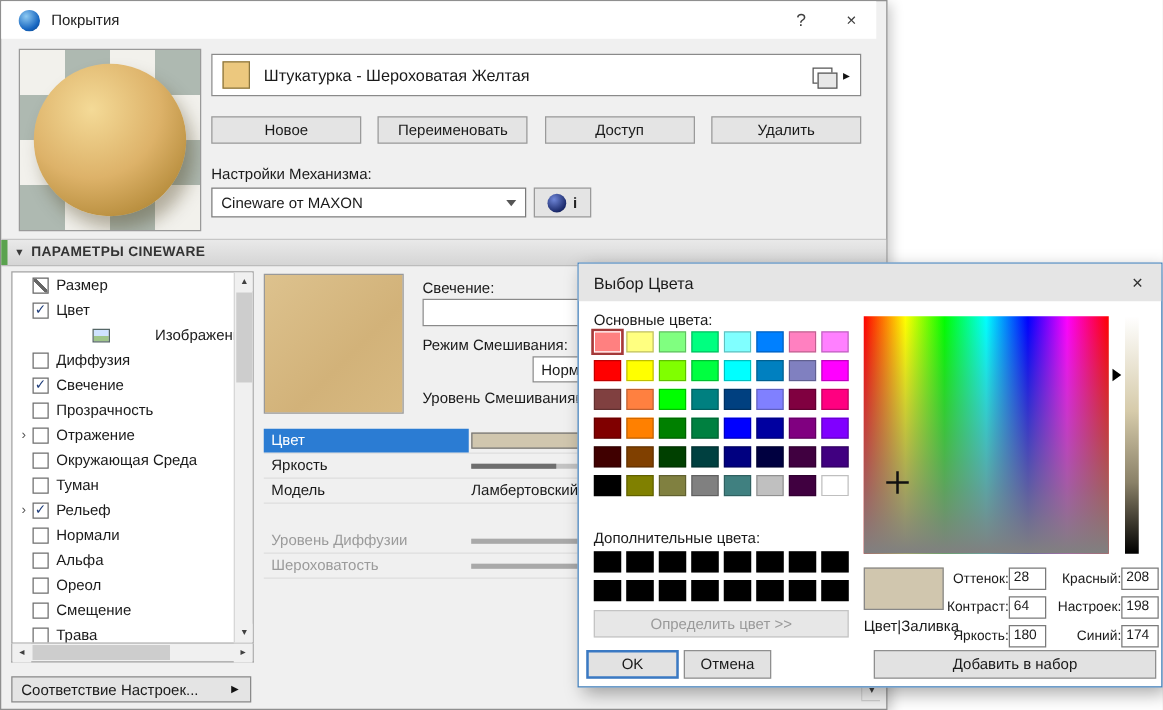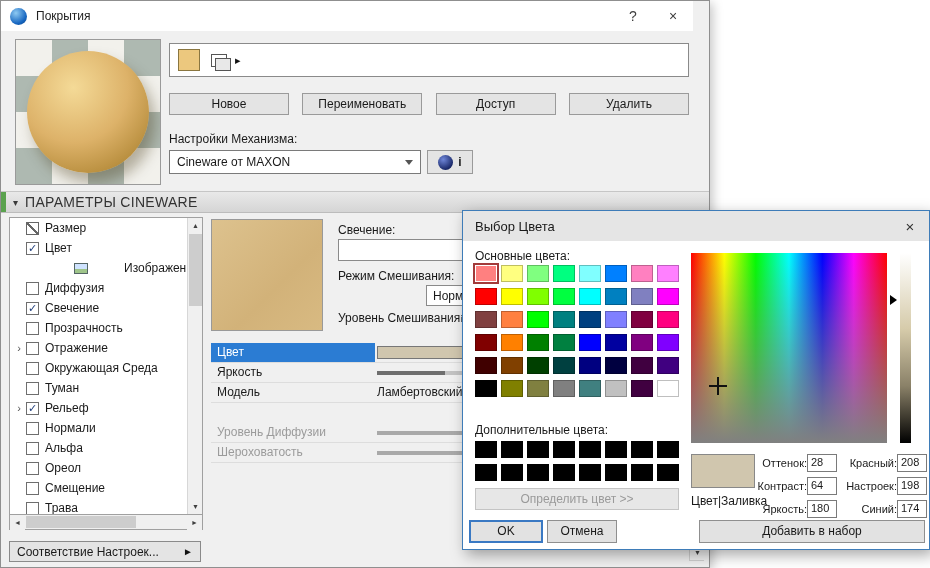--- a/index.html
+++ b/index.html
@@ -6,22 +6,22 @@
   html,body { width:930px; height:568px; }
   body {
     font-family:"Liberation Sans", sans-serif;
     font-size:12px; color:#1a1a1a;
     background:#ffffff; position:relative; overflow:hidden;
   }
 
   
   #main-win { position:absolute; left:0; top:0; width:710px; height:568px;
     background:#f0f0f0; border:1px solid #8f8f8f; box-shadow:3px 3px 10px rgba(0,0,0,.22); }
-  #titlebar { position:absolute; left:0; top:0; right:16px; height:30px; background:#fff;
-    display:flex; align-items:center; padding-left:9px; }
+  #titlebar { position:absolute; left:0; top:0; right:8px; height:30px; background:#fff;
+    display:flex; align-items:center; padding-left:14px; }
   #app-icon { width:17px; height:17px; border-radius:50%;
     background:radial-gradient(circle at 35% 30%, #8ecaf2, #1565c0 65%, #0b3d7a); margin-right:9px; flex:0 0 auto; }
   #title-text { flex:1; font-size:12px; color:#222; }
   .tb-btn { width:40px; height:30px; display:flex; align-items:center; justify-content:center;
     color:#404040; font-size:14px; }
 
   
   #mat-preview { position:absolute; left:14px; top:38px; width:146px; height:146px;
     border:1px solid #9a9a9a; overflow:hidden;
     background:repeating-conic-gradient(#aeb9b1 0% 25%, #f2f1ec 0% 50%) 0 0 / 72px 72px; }
@@ -56,21 +56,21 @@
   #c4d-ball { width:15px; height:15px; border-radius:50%;
     background:radial-gradient(circle at 35% 30%, #6f86d8, #1b2a6b 70%, #0d1538); }
   #engine-info { font-size:12px; font-weight:bold; color:#222; }
 
   
   #section-bar { position:absolute; left:0; top:190px; width:708px; height:22px;
     background:linear-gradient(#e9e9e9,#d5d5d5); border-top:1px solid #c6c6c6; border-bottom:1px solid #bcbcbc;
     display:flex; align-items:center; padding-left:12px; gap:7px; }
   #section-accent { position:absolute; left:0; top:0; width:5px; height:100%; background:#5aa24e; }
   #section-arrow { color:#3a3a3a; font-size:10px; }
-  #section-title { font-weight:normal; font-size:14px; color:#333; letter-spacing:.3px; }
+  #section-title { font-weight:bold; font-size:11px; color:#333; letter-spacing:.3px; }
 
   
   #tree { position:absolute; left:8px; top:216px; width:194px; height:298px; background:#fff;
     border:1px solid #a0a0a0; overflow:hidden; }
   #tree-rows { position:absolute; left:0; top:0; right:15px; bottom:0; overflow:hidden; }
   .tree-row { height:20px; display:flex; align-items:center; white-space:nowrap; overflow:hidden; padding-left:2px; }
   .expander { width:14px; flex:0 0 auto; text-align:center; color:#555; font-size:11px; line-height:14px; }
   .chk { width:13px; height:13px; flex:0 0 auto; border:1px solid #6e6e6e; background:#fff;
     display:flex; align-items:center; justify-content:center; font-size:11px; line-height:11px; color:#1f3d7a; }
   .size-icon { width:13px; height:13px; flex:0 0 auto; border:1px solid #666;
@@ -185,20 +185,21 @@
     <div class="tb-btn">?</div>
     <div class="tb-btn">×</div>
   </div>
 
   <div id="mat-preview">
     <div id="mat-sphere"></div>
   </div>
 
   <div id="mat-combo">
     <div id="mat-swatch" style="background: rgb(236, 200, 126);"></div>
+    <div id="mat-name">Штукатурка - Шероховатая Желтая</div>
     <div id="popup-icon"></div>
     <div id="mat-flyout">▸</div>
   </div>
 
   <div id="action-buttons">
       <div class="act-btn">Новое</div>
       <div class="act-btn">Переименовать</div>
       <div class="act-btn">Доступ</div>
       <div class="act-btn">Удалить</div>
     </div>

